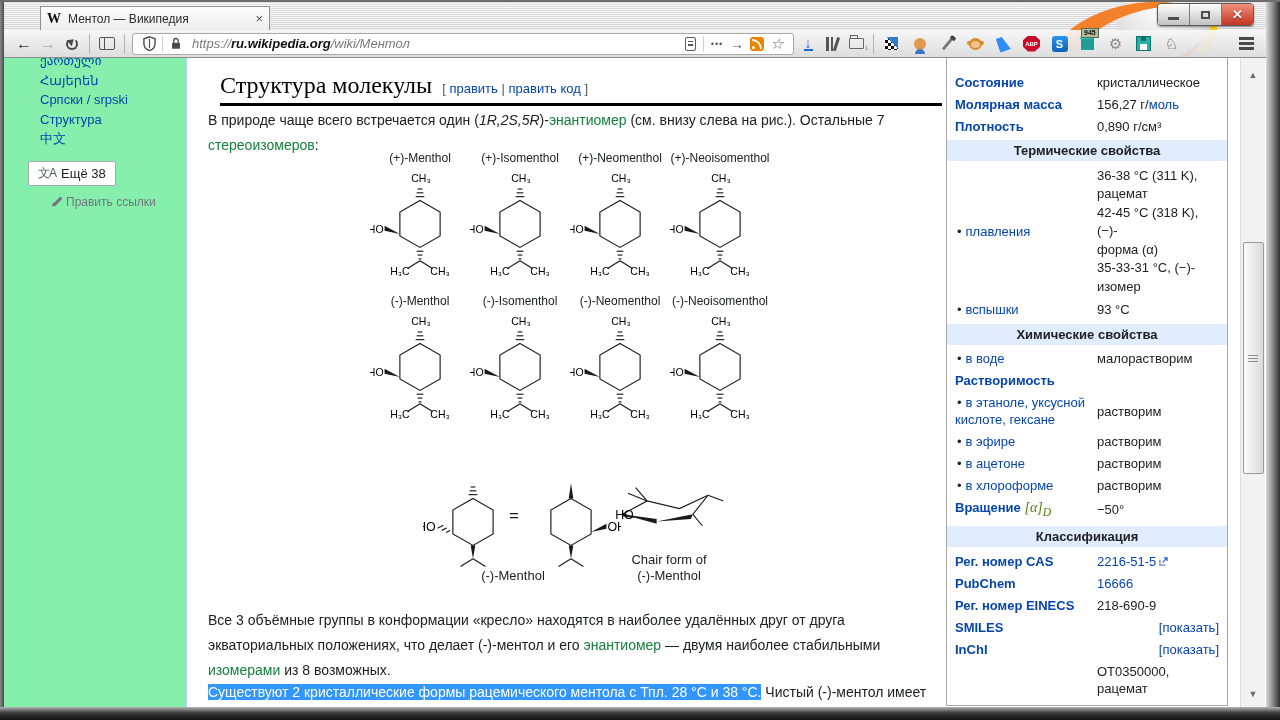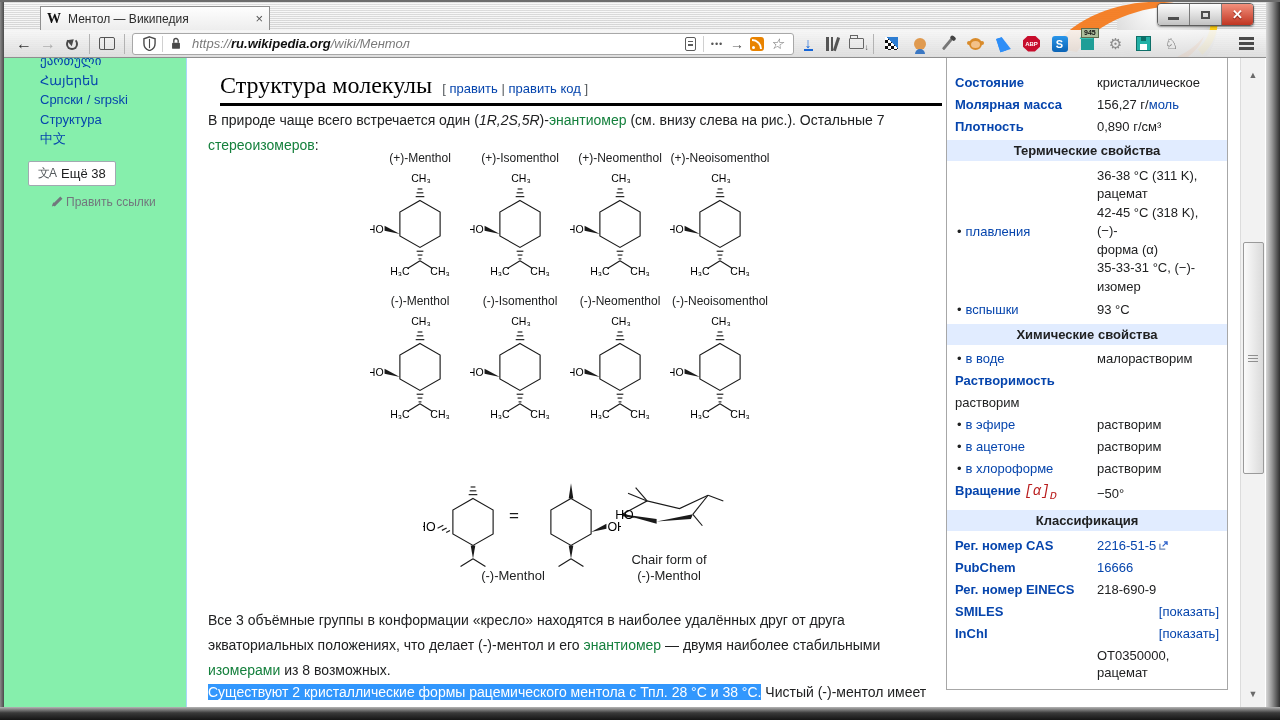--- a/index.html
+++ b/index.html
@@ -130,21 +130,21 @@
   .ib-row{display:flex;padding:2.5px 8px;font-size:13px;line-height:17px;color:#202122;align-items:center;}
   .ib-label{flex:0 0 142px;padding-right:4px;box-sizing:border-box;}
   .ib-val{flex:1;}
   .ib-val.right{text-align:right;}
   .link-b{color:#0645ad;font-weight:bold;cursor:pointer;}
   .link{color:#0645ad;cursor:pointer;text-decoration:none;}
   .blt{color:#202122;margin:0 4px 0 2px;}
   .ib-header{background:#e1ecff;text-align:center;font-weight:bold;font-size:13px;color:#202122;padding:3px 0;margin:3px 0;}
   .plainb{font-weight:bold;color:#202122;}
   .mline{line-height:18.5px;}
-  .math{font-family:Liberation Mono, monospace;font-style:italic;font-size:14px;color:#b91c1c;}
+  .math{font-family:Liberation Serif, serif;font-style:italic;font-size:14px;color:#4d7c0f;}
   .extlink{display:inline-block;margin-left:3px;}
 
   
   .scrollbar{position:absolute;right:1px;top:0;width:24px;height:100%;background:#f2f2f2;border-left:1px solid #dcdcdc;}
   .sb-up{position:absolute;top:12px;left:0;width:100%;text-align:center;font-size:9px;color:#6a6a6a;}
   .sb-down{position:absolute;bottom:8px;left:0;width:100%;text-align:center;font-size:9px;color:#6a6a6a;}
   .sb-thumb{position:absolute;left:2px;top:184px;width:19px;height:230px;border:1px solid #9a9a9a;border-radius:2px;
     background:linear-gradient(90deg,#fbfbfb,#dadada);}
   .sb-grip{position:absolute;left:4px;top:50%;width:10px;height:8px;margin-top:-4px;
     background:repeating-linear-gradient(0deg,#8f8f8f 0 1px,transparent 1px 3px);}
@@ -558,20 +558,21 @@
 
       <div class="ib-header">Химические свойства</div>
       <div class="ib-row">
         <div class="ib-label"><span class="blt">•</span><a class="link">в воде</a></div>
         <div class="ib-val">малорастворим</div>
       </div>
       <div class="ib-row">
         <div class="ib-label" style="flex:1;"><span class="link-b">Растворимость</span></div>
       </div>
       <div class="ib-row">
+        <div class="ib-label"><span class="blt">•</span><a class="link">в этаноле, уксусной кислоте, гексане</a></div>
         <div class="ib-val">растворим</div>
       </div>
       <div class="ib-row">
         <div class="ib-label"><span class="blt">•</span><a class="link">в эфире</a></div>
         <div class="ib-val">растворим</div>
       </div>
       <div class="ib-row">
         <div class="ib-label"><span class="blt">•</span><a class="link">в ацетоне</a></div>
         <div class="ib-val">растворим</div>
       </div>

